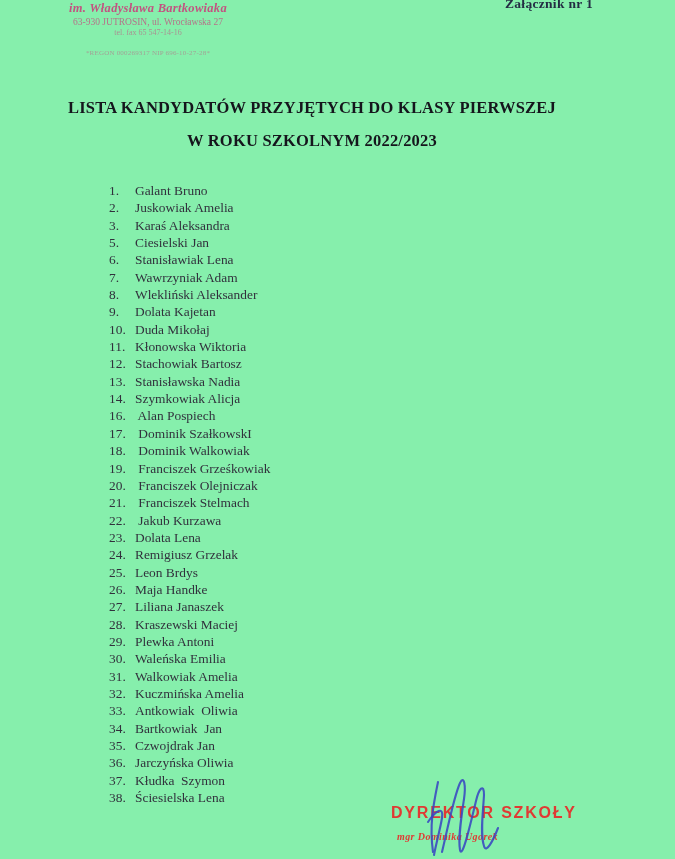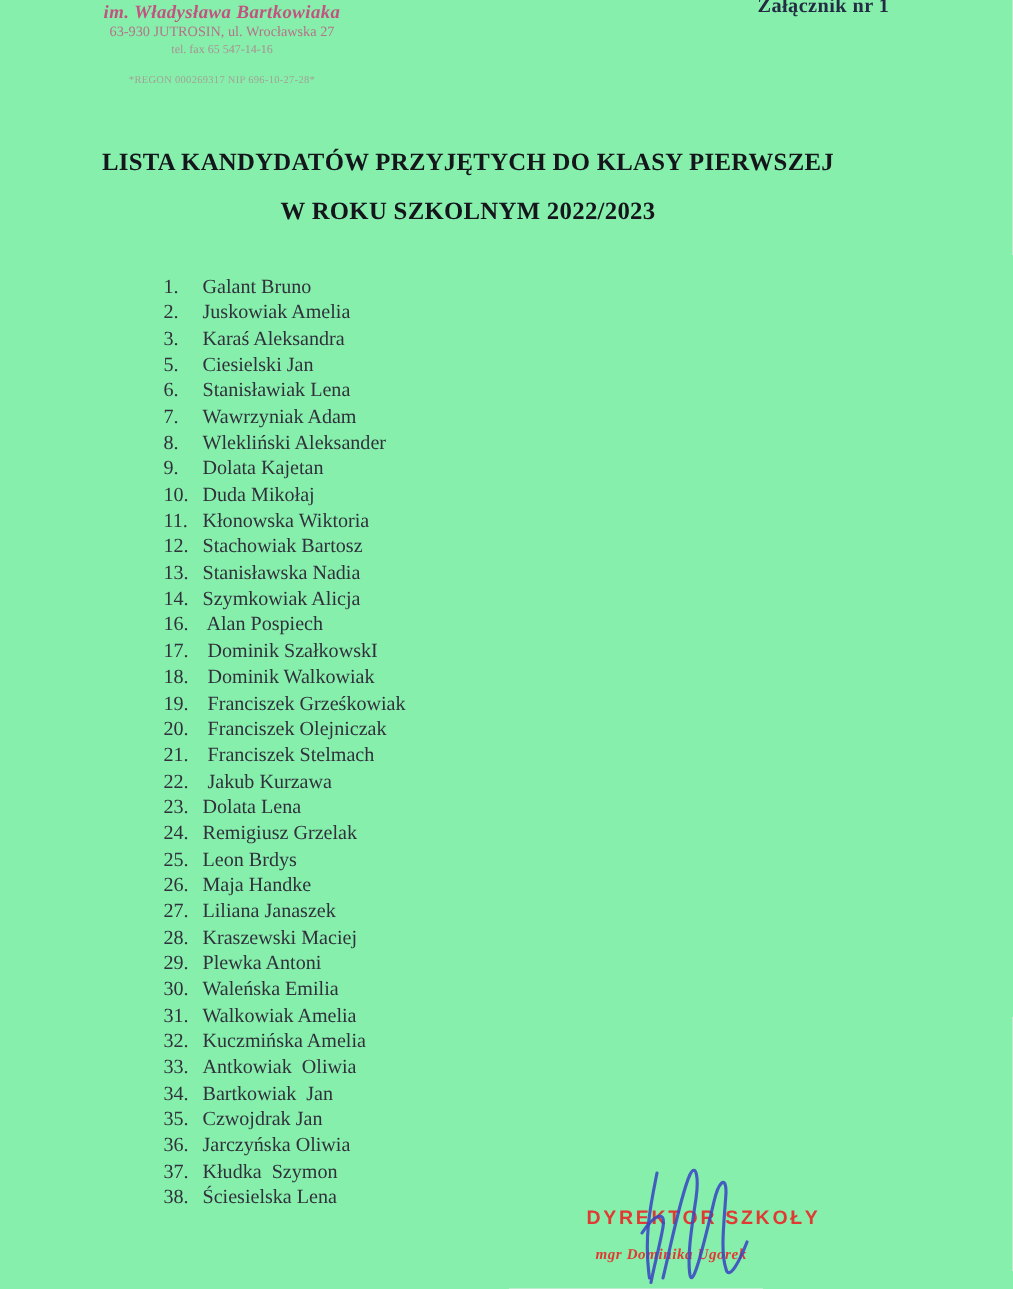--- a/index.html
+++ b/index.html
@@ -48,21 +48,21 @@
     font-size:13.4px; line-height:17.35px;
     color:#31313c;
   }
   .row { white-space:pre; }
   .row .num { display:inline-block; min-width:26px; }
 
   
   .sig-role {
     position:absolute; left:391px; top:804px;
     font-family:"Liberation Sans", sans-serif;
-    font-size:13px; font-weight:bold; letter-spacing:1.8px;
+    font-size:16px; font-weight:bold; letter-spacing:1.8px;
     color:var(--stamp-red,#e03a33);
     filter:blur(0.3px);
   }
   .sig-name {
     position:absolute; left:397px; top:831px;
     font-style:italic; font-weight:bold; font-size:10px;
     color:var(--stamp-red,#e03a33);
     filter:blur(0.2px);
     letter-spacing:0.4px;
   }

